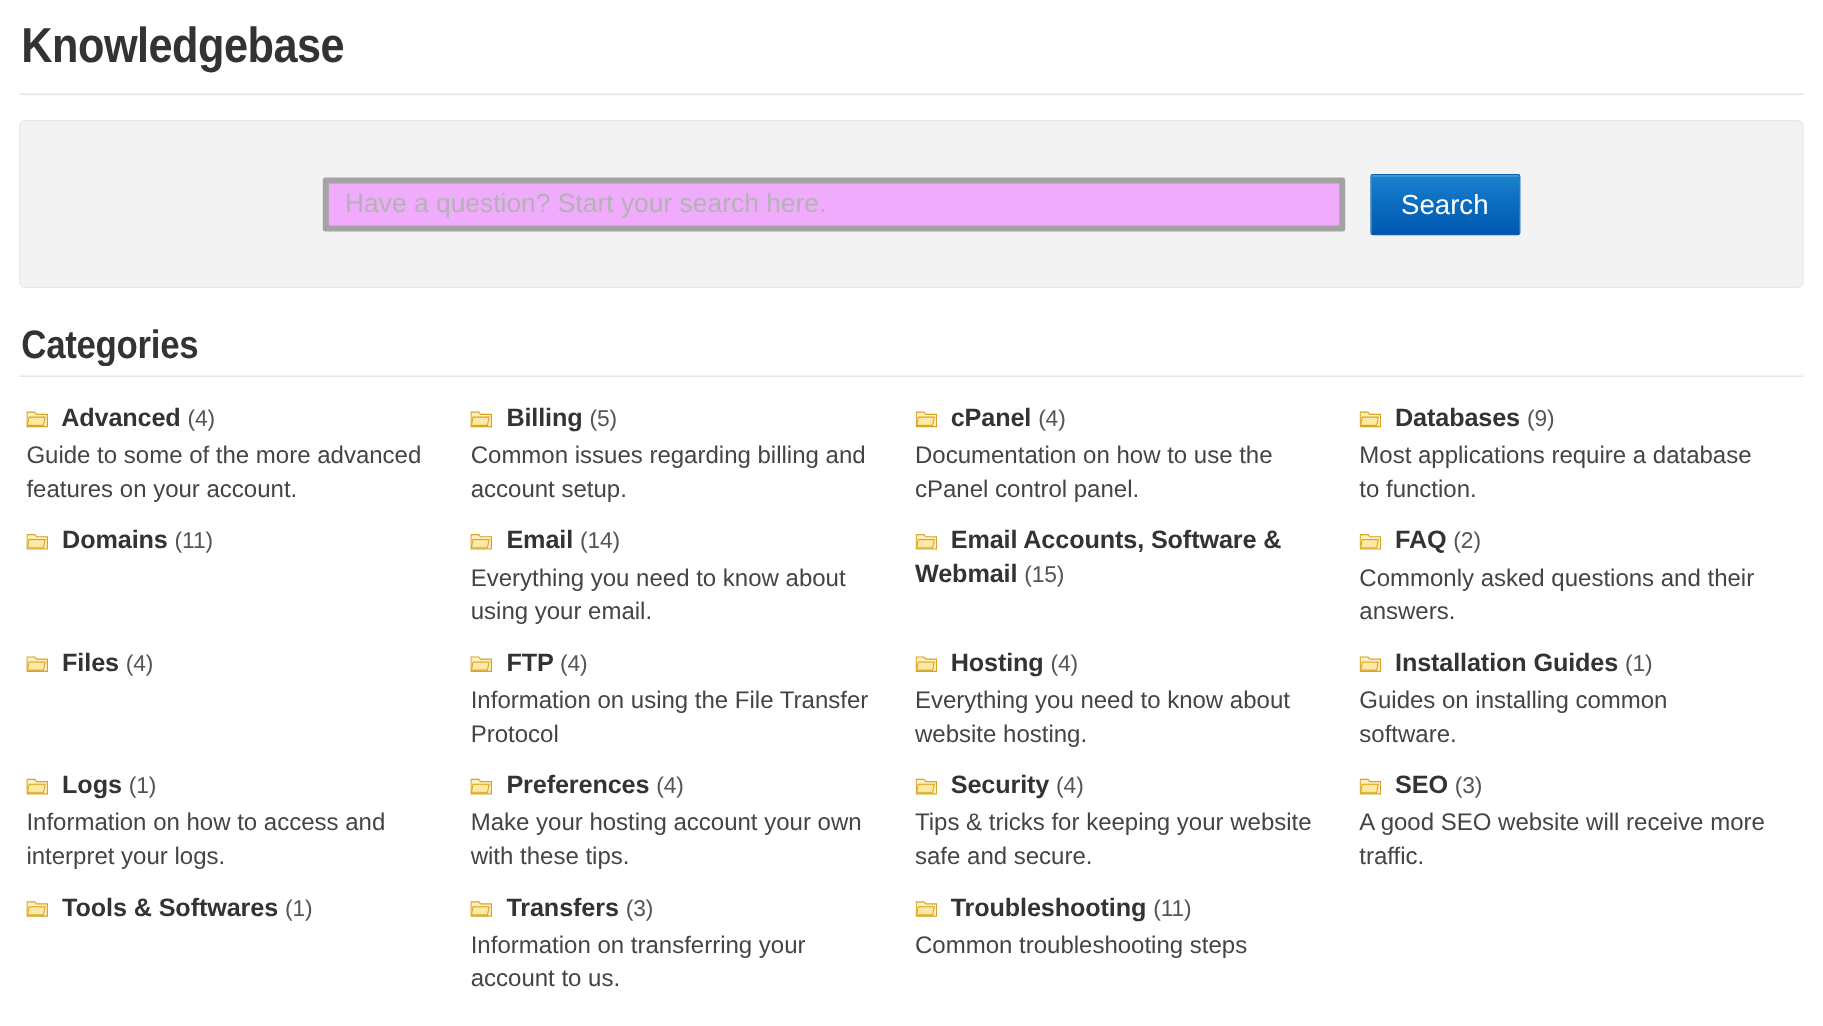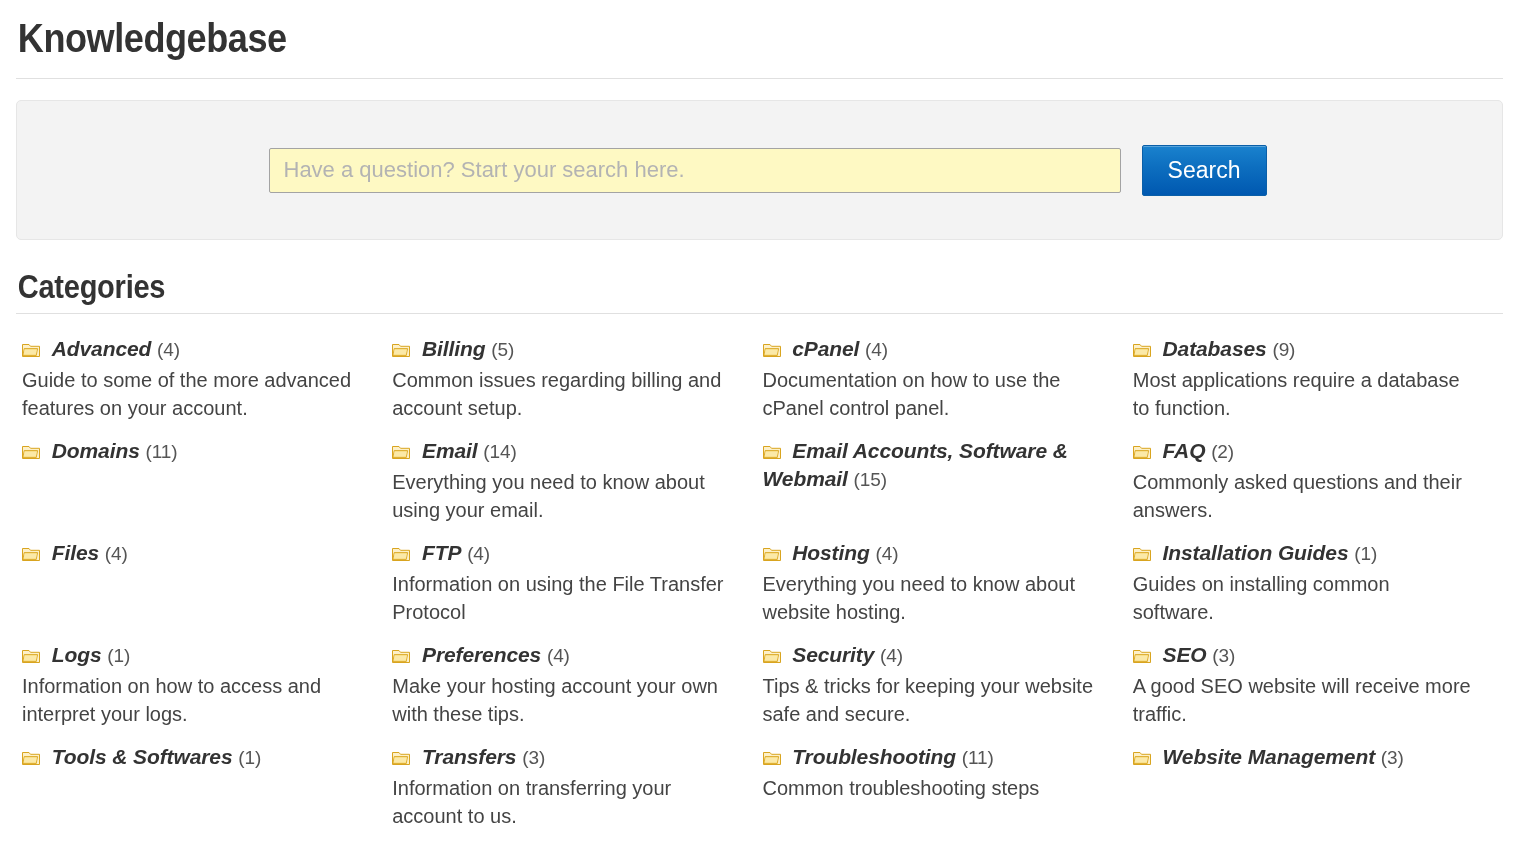--- a/index.html
+++ b/index.html
@@ -61,22 +61,22 @@
     gap: 21px;
     margin-left: 16px;
   }
   .search-input {
     width: 852px;
     height: 45px;
     padding: 0 14px;
     font-family: "Liberation Sans", sans-serif;
     font-size: 22px;
     color: #444;
-    background: #fef9c3;
-    border: 1px solid #a3a3a3;
+    background: #f0abfc;
+    border: 5px solid #a3a3a3;
     border-radius: 2px;
     outline: none;
   }
   .search-input::placeholder {
     color: #b3b3b3;
     font-size: 22px;
   }
   .search-button {
     width: 125px;
     height: 51px;
@@ -132,21 +132,21 @@
   }
   .folder-icon {
     display: inline-block;
     width: 18px;
     height: 15px;
     position: relative;
     vertical-align: -2px;
     margin-right: 6px;
   }
   .folder-icon svg { display: block; }
-  .cat-name { color: #333333; font-style: italic; }
+  .cat-name { color: #333333; }
   .cat-count {
     font-weight: normal;
     font-size: 19px;
     color: #555555;
   }
   .category-desc {
     margin: 2px 0 0 0;
     font-size: 20px;
     line-height: 28px;
     color: #444444;
@@ -448,29 +448,15 @@
           <path d="M2.2 5.6 H15.6 L14.2 12.6 H0.9 Z" fill="#f7d978" stroke="#d9a520" stroke-width="0.9"></path>
           <path d="M2.6 6.4 H14.8 L13.8 11.6 H1.7 Z" fill="#fbe9a8" stroke="none"></path>
         </svg>
       </span>
       <span class="cat-name">Troubleshooting</span>
       <span class="cat-count"> (11)</span>
     </div>
     <p class="category-desc">Common troubleshooting steps</p>
   </div>
 
-  <div class="category-cell">
-    <div class="category-head">
-      <span class="folder-icon">
-        <svg width="18" height="15" viewBox="0 0 18 15" xmlns="http://www.w3.org/2000/svg">
-          <path d="M0.5 1.5 H7 L8.5 3.3 H17.5 V13.5 H0.5 Z" fill="#fdf0c8" stroke="#d9a520" stroke-width="1"></path>
-          <path d="M2.2 5.6 H15.6 L14.2 12.6 H0.9 Z" fill="#f7d978" stroke="#d9a520" stroke-width="0.9"></path>
-          <path d="M2.6 6.4 H14.8 L13.8 11.6 H1.7 Z" fill="#fbe9a8" stroke="none"></path>
-        </svg>
-      </span>
-      <span class="cat-name">Website Management</span>
-      <span class="cat-count"> (3)</span>
-    </div>
-
-  </div>
 </div>
 
 </div>
 
 </body></html>

